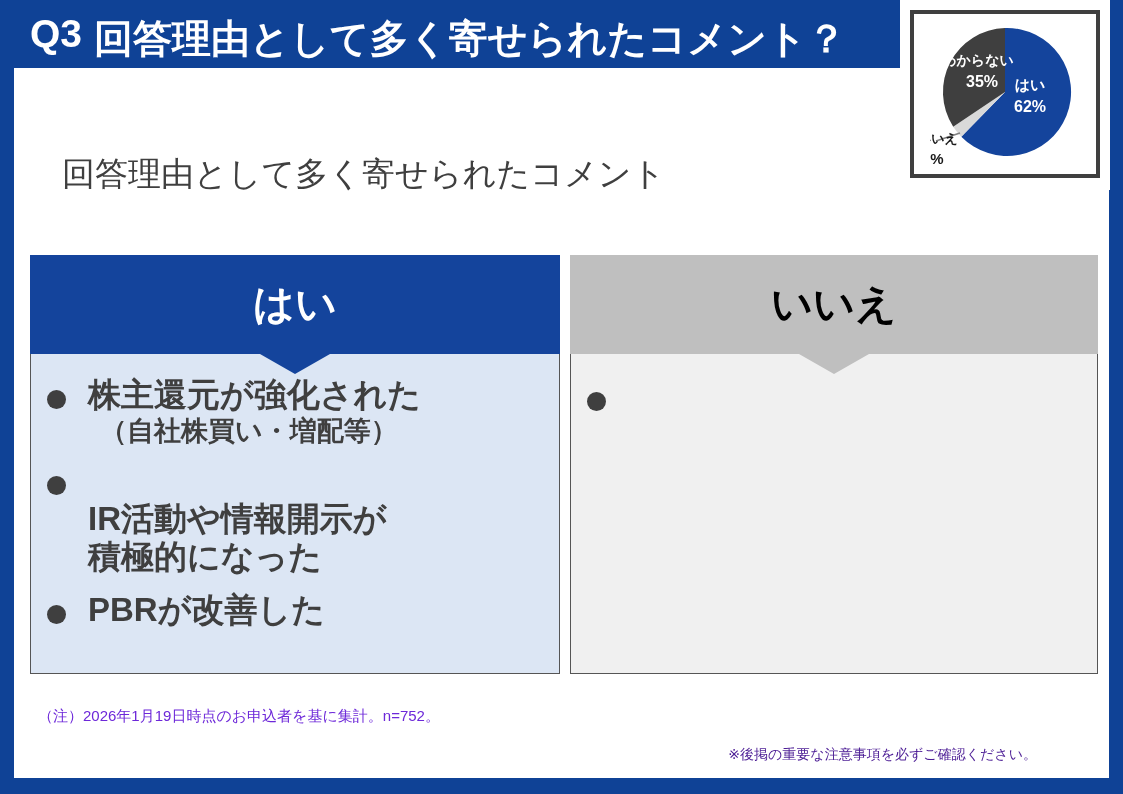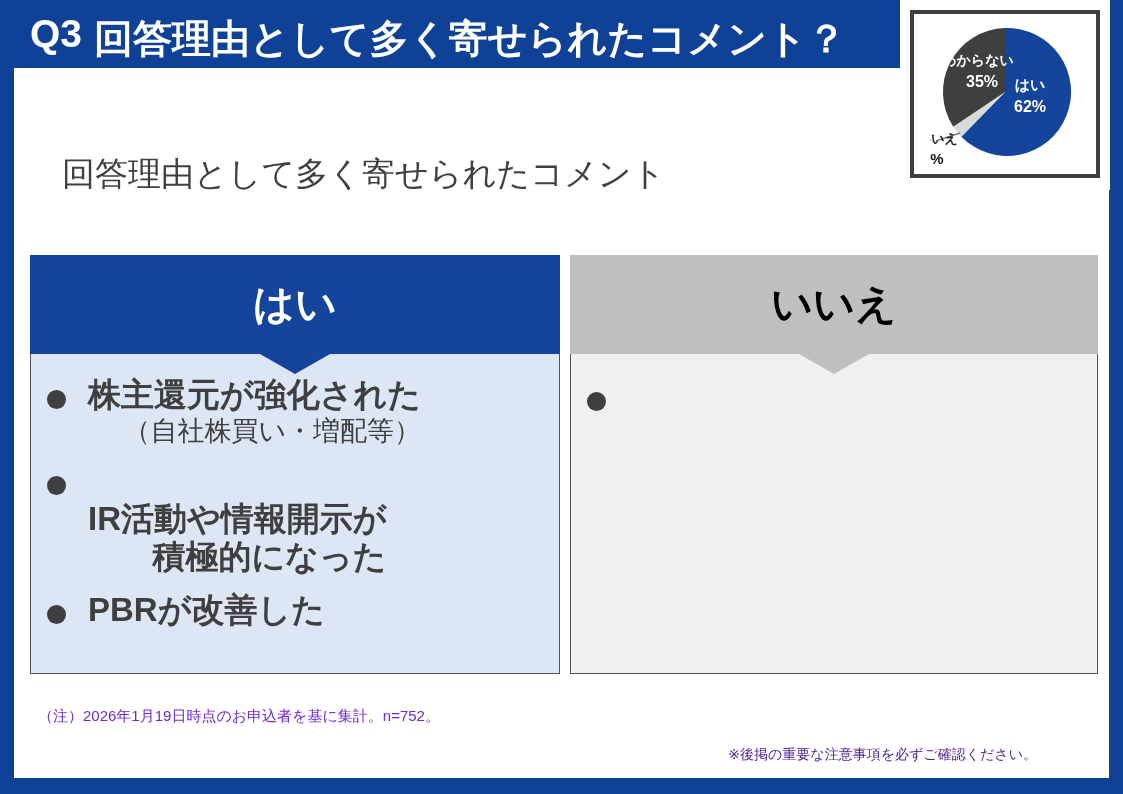--- a/index.html
+++ b/index.html
@@ -128,21 +128,20 @@
   }
   .col-left .col-header .tail  { border-top: 20px solid #14449c; }
   .col-right .col-header .tail { border-top: 20px solid #bfbfbf; }
 
   .col-body {
     box-sizing: border-box;
     height: 320px;
     padding: 22px 16px 10px 16px;
     border: 1px solid #555555;
     border-top: none;
-    text-align: right;
   }
   .col-left .col-body  { background: #dce6f4; }
   .col-right .col-body { background: #f0f0f0; }
 
   .bullet-row {
     display: flex;
     align-items: flex-start;
     margin-bottom: 16px;
   }
   .bullet-dot {
@@ -155,21 +154,21 @@
   }
   .bullet-text {
     color: #3f3f3f;
     font-weight: bold;
     font-size: 33px;
     line-height: 1.14;
   }
   .bullet-sub {
     display: block;
     font-size: 27px;
-    font-weight: normal;
+    font-weight: bold;
     margin-top: 2px;
     margin-left: 12px;
   }
   .col-right .bullet-dot { margin-top: 16px; }
   .col-right .bullet-row { margin-bottom: 26px; }
 
   
   .footnote {
     position: absolute;
     left: 38px; top: 707px;

